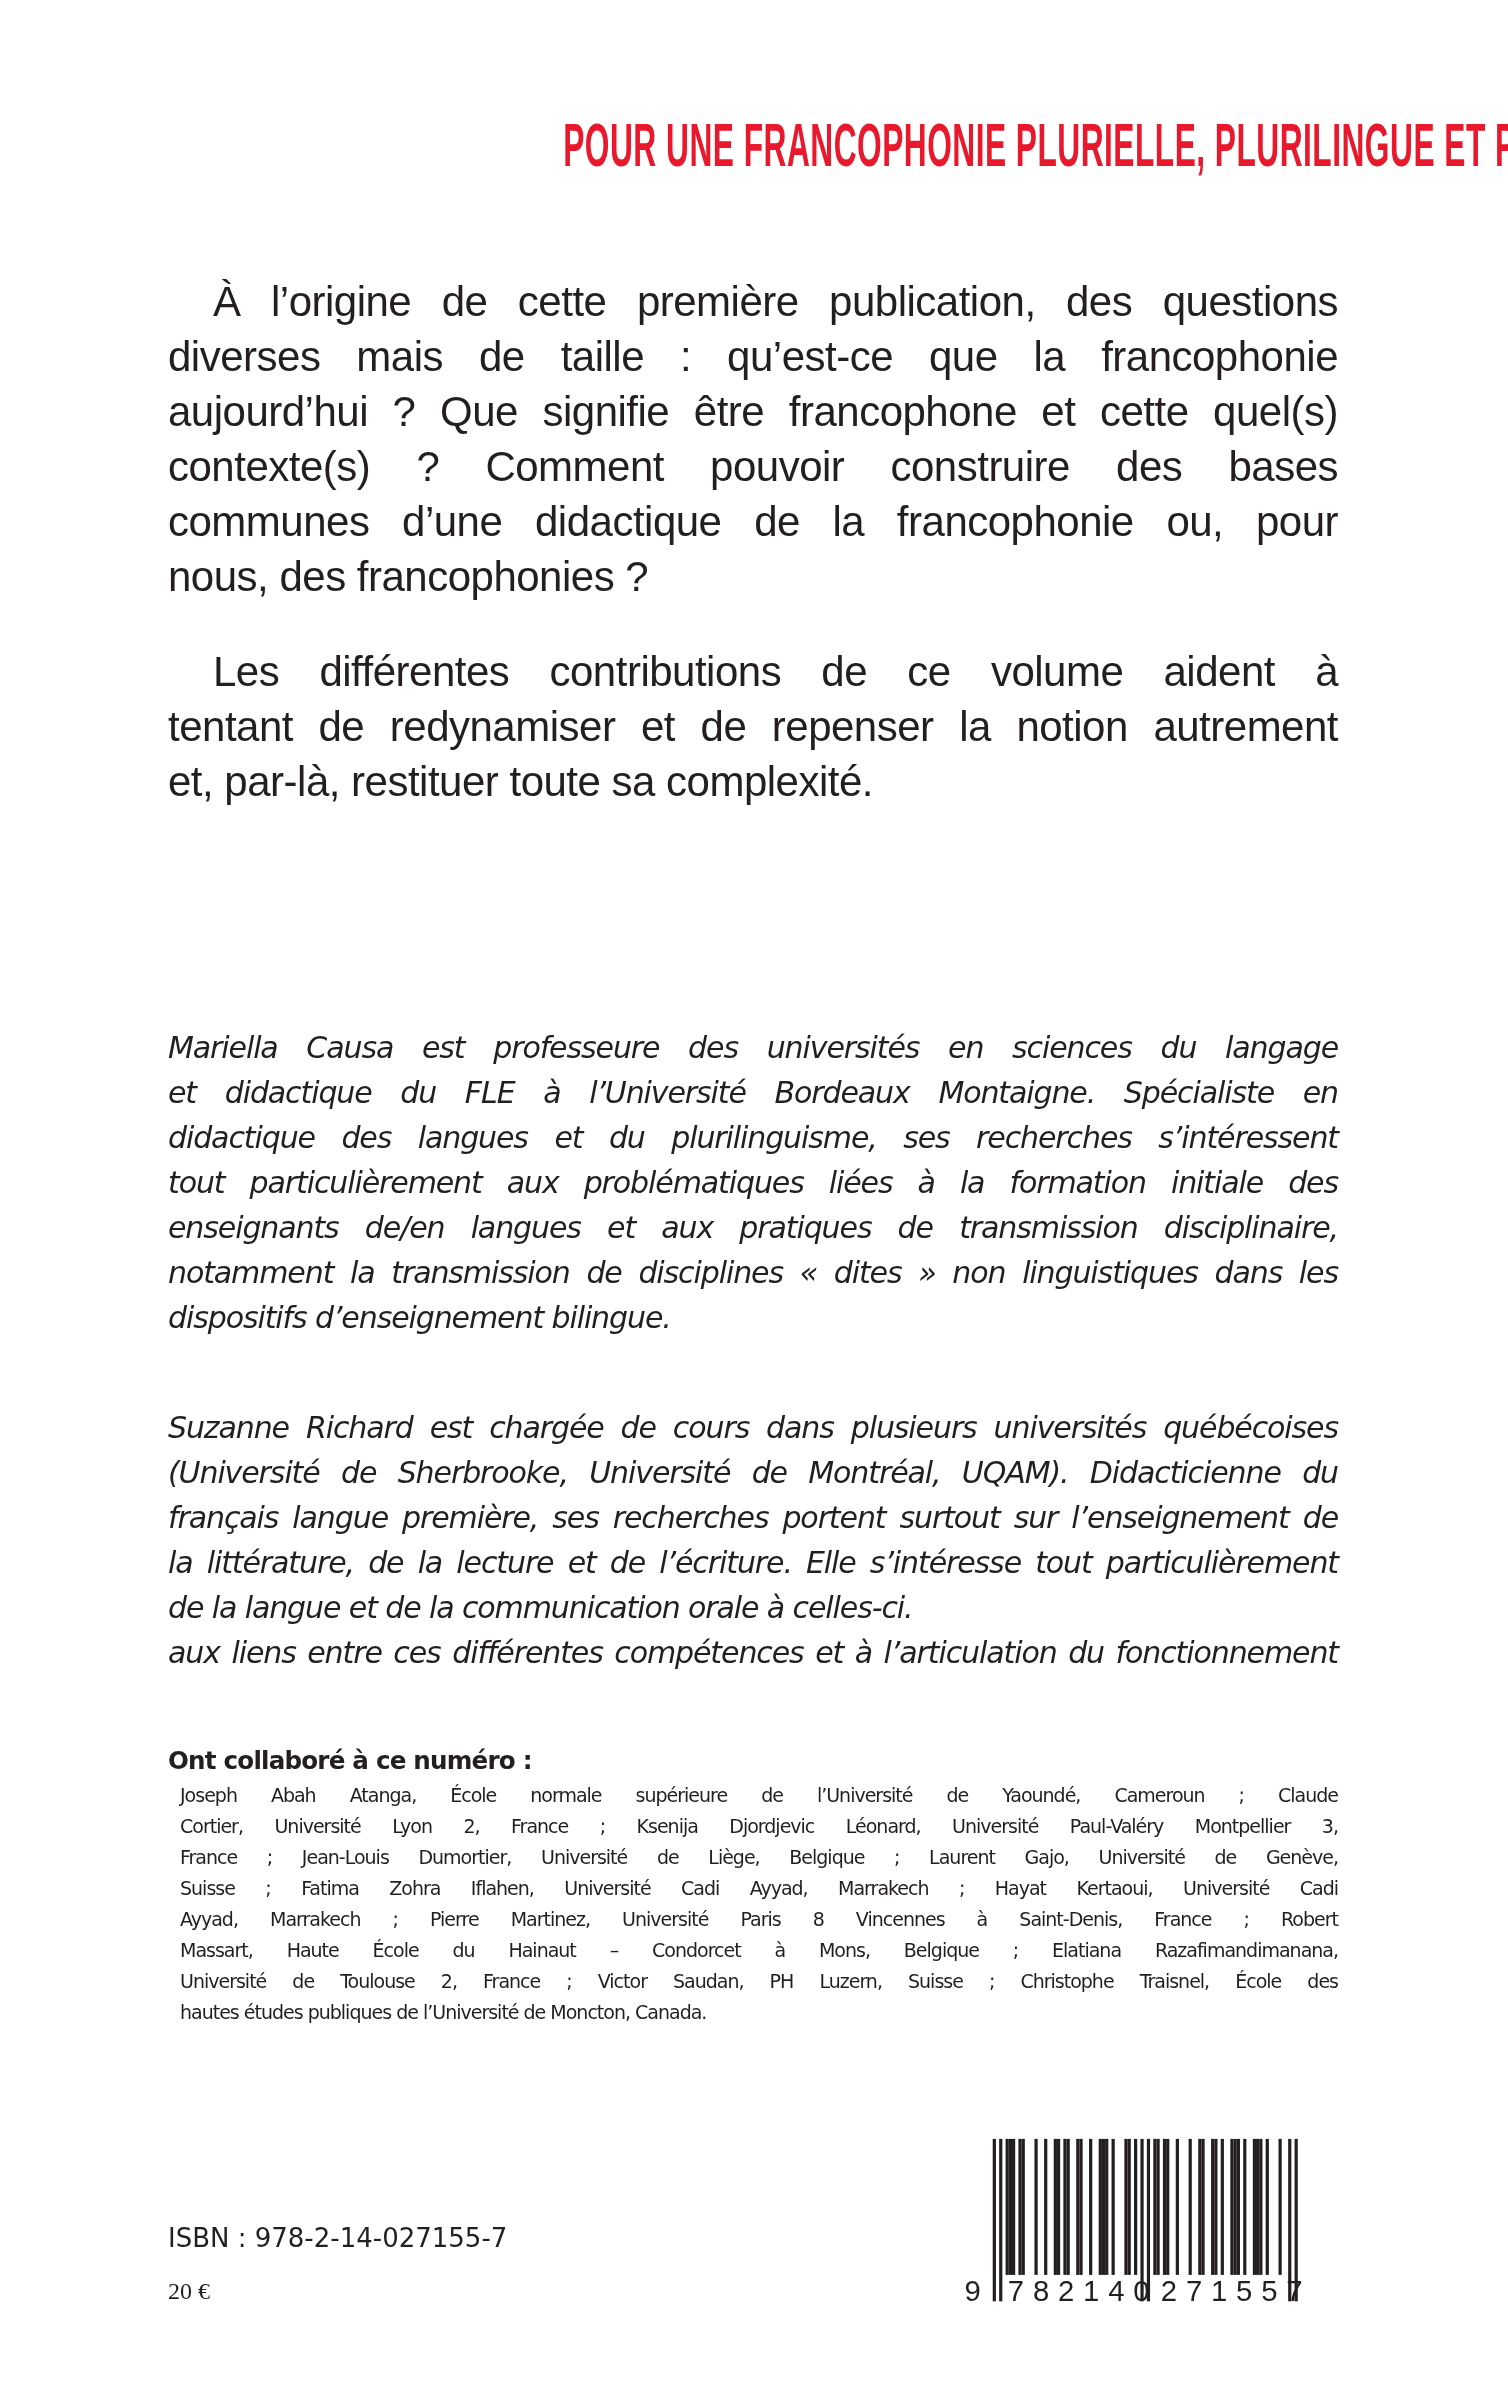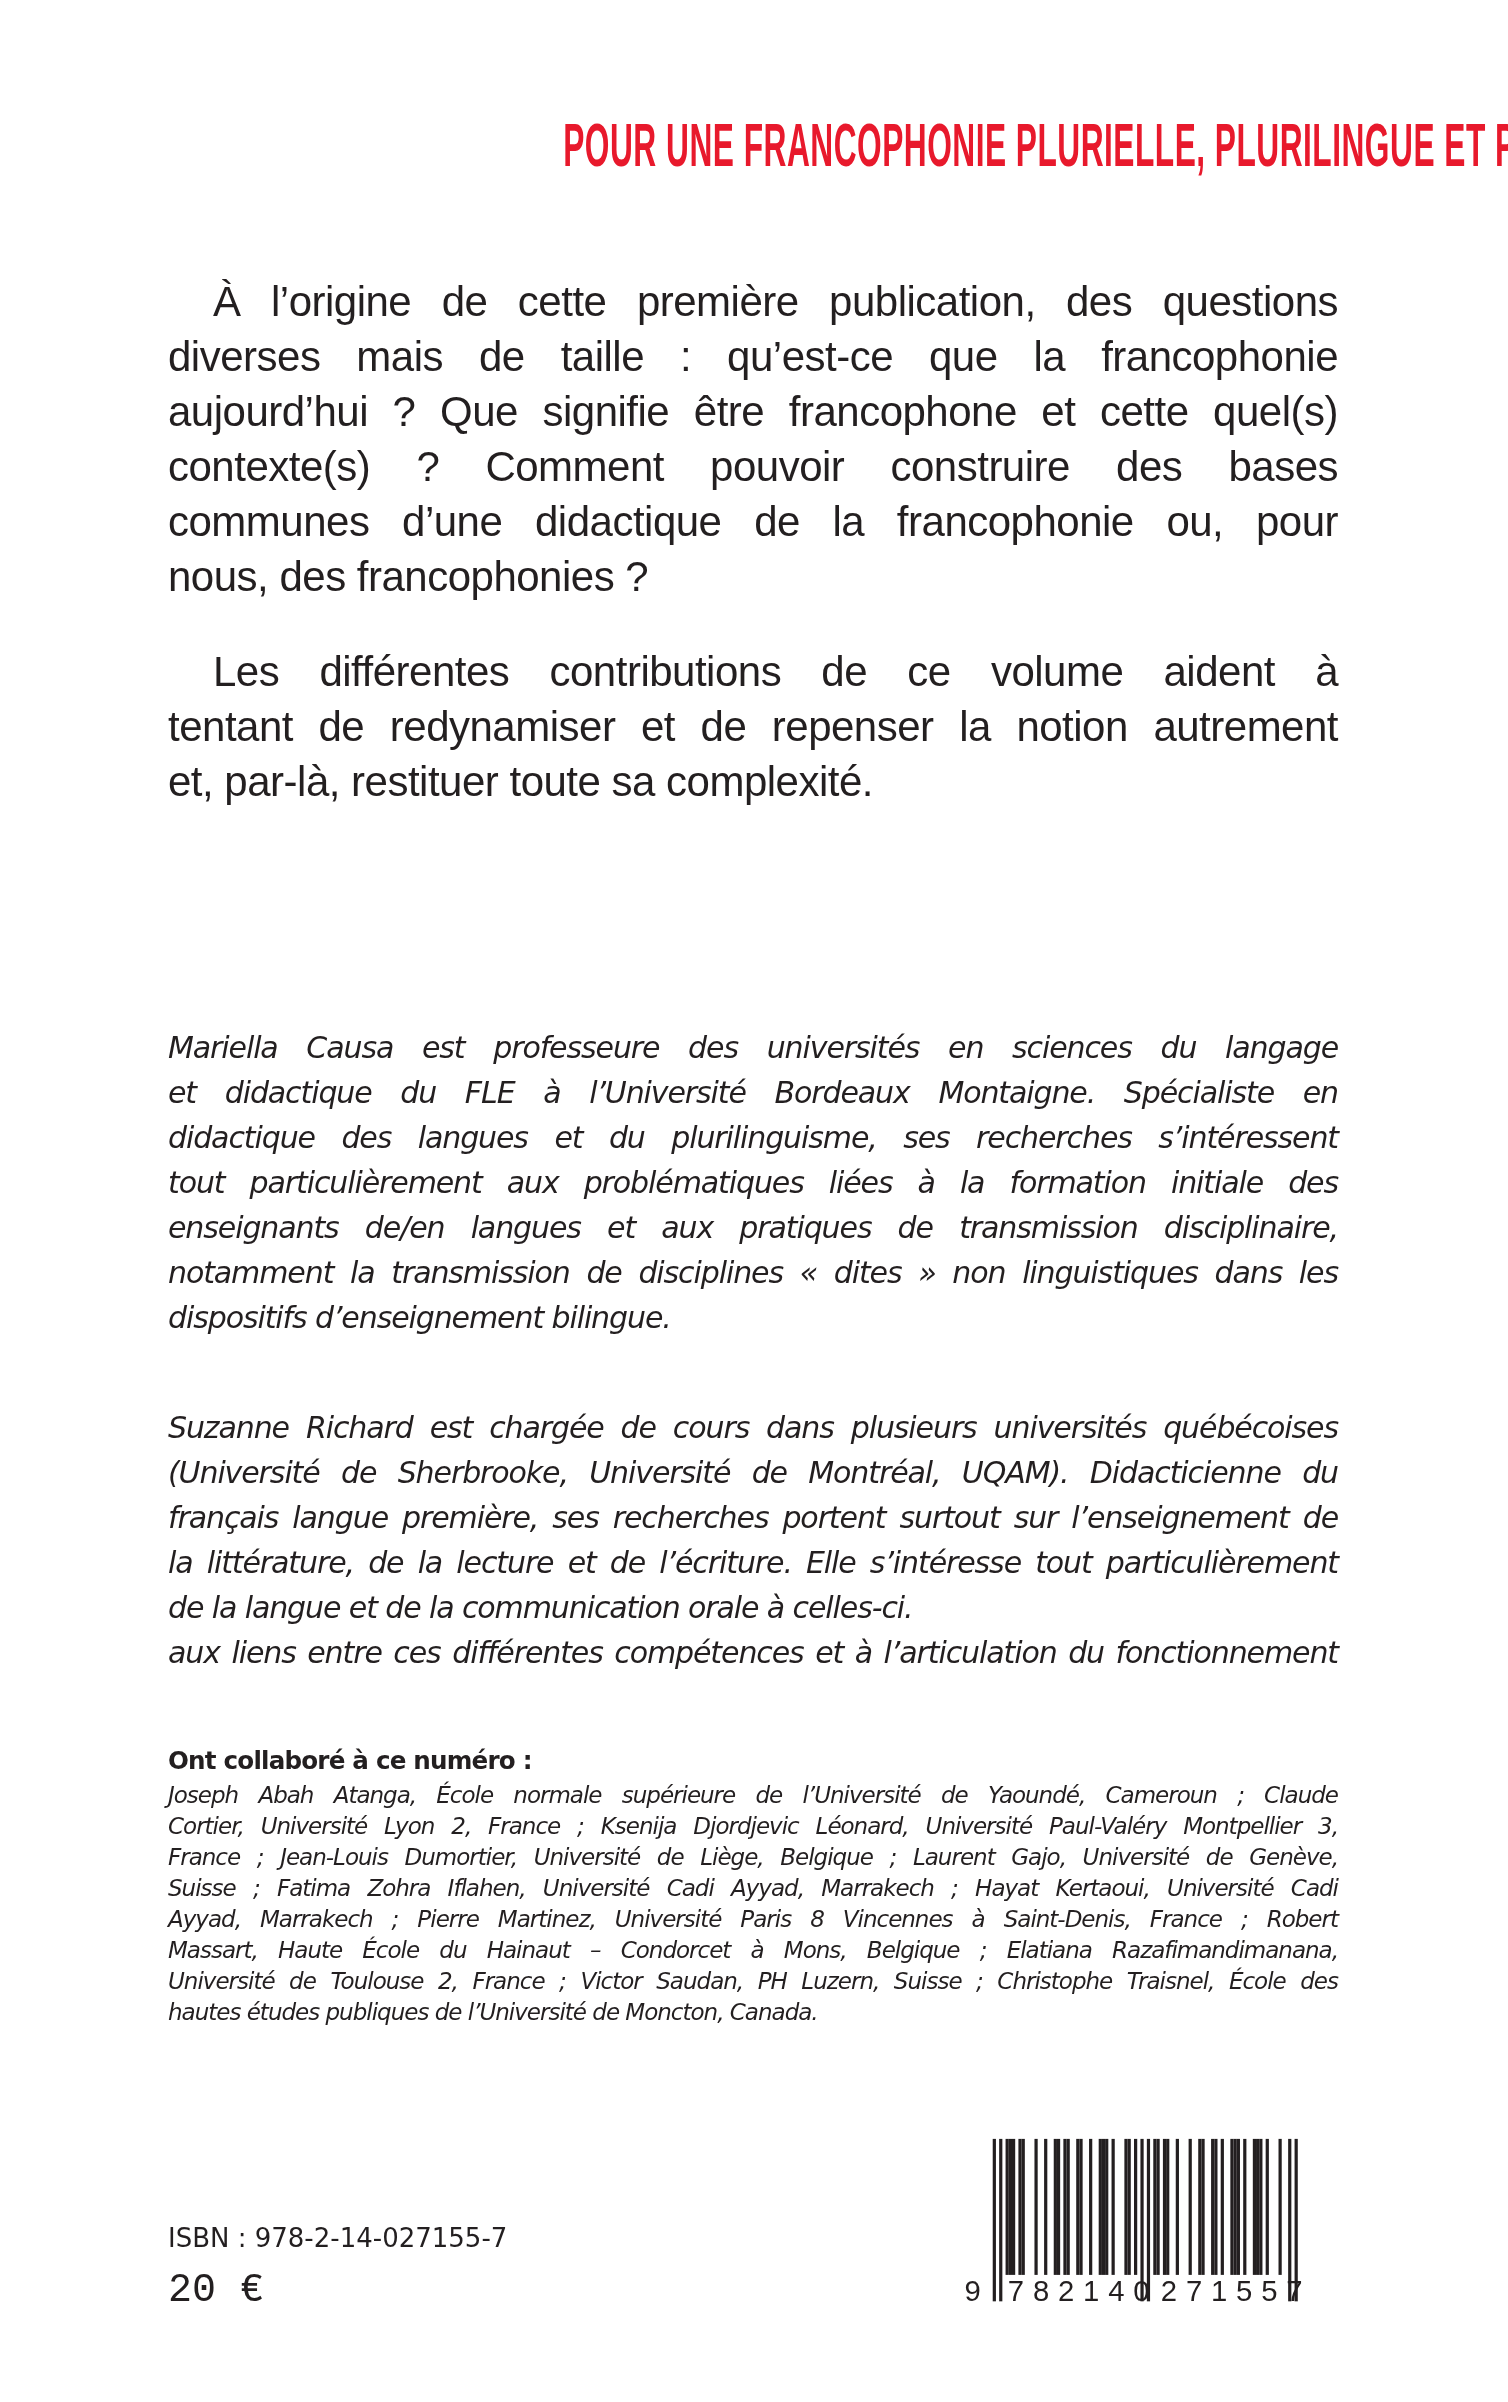--- a/index.html
+++ b/index.html
@@ -12,23 +12,23 @@
   }
   .title span { display: inline-block; transform: scaleX(0.52); transform-origin: center; }
   .col { left: 168px; width: 1170px; }
   .line { display: block; white-space: nowrap; text-align: justify; text-align-last: justify; overflow: visible; }
   .line.last { text-align-last: left; }
   .p-main .line { font-size: 42px; height: 55px; line-height: 55px; letter-spacing: -0.5px; font-family: Liberation Sans, sans-serif; }
   .indent { padding-left: 45px; }
   .p-bio .line { font-size: 30px; height: 45px; line-height: 45px; font-style: italic; font-family: "DejaVu Sans", sans-serif; letter-spacing: -1.1px; }
   .p-bio b { font-weight: normal; }
   .collab-head { font-size: 24.6px; font-weight: bold; line-height: 38px; letter-spacing: -0.8px; }
-  .p-collab .line { font-size: 23px; height: 31px; line-height: 31px; font-style: italic; letter-spacing: -1px; }
+  .p-collab .line { font-size: 19px; height: 31px; line-height: 31px; letter-spacing: -1px; margin-left: 12px; }
   .isbn { left: 168px; top: 2221px; font-size: 26px; line-height: 34px; font-family: "DejaVu Sans", sans-serif; }
-  .price { left: 168px; top: 2269px; font-size: 40px; line-height: 44px; font-family: Liberation Mono, monospace; }
+  .price { left: 168px; top: 2269px; font-size: 24px; line-height: 44px; font-family: Liberation Serif, serif; }
   .barcode { left: 951px; top: 2137px; width: 397px; height: 170px; }
   .barcode svg { display: block; }
   .bc-digits { font-family: "Liberation Sans", sans-serif; font-size: 31px; fill: #231f20; }
 </style>
 </head>
 <body>
 
 <div class="abs title"><span>POUR UNE FRANCOPHONIE PLURIELLE, PLURILINGUE ET PLURICENTRIQUE</span></div>
 
 <div class="abs col p-main" style="top:274px;">

